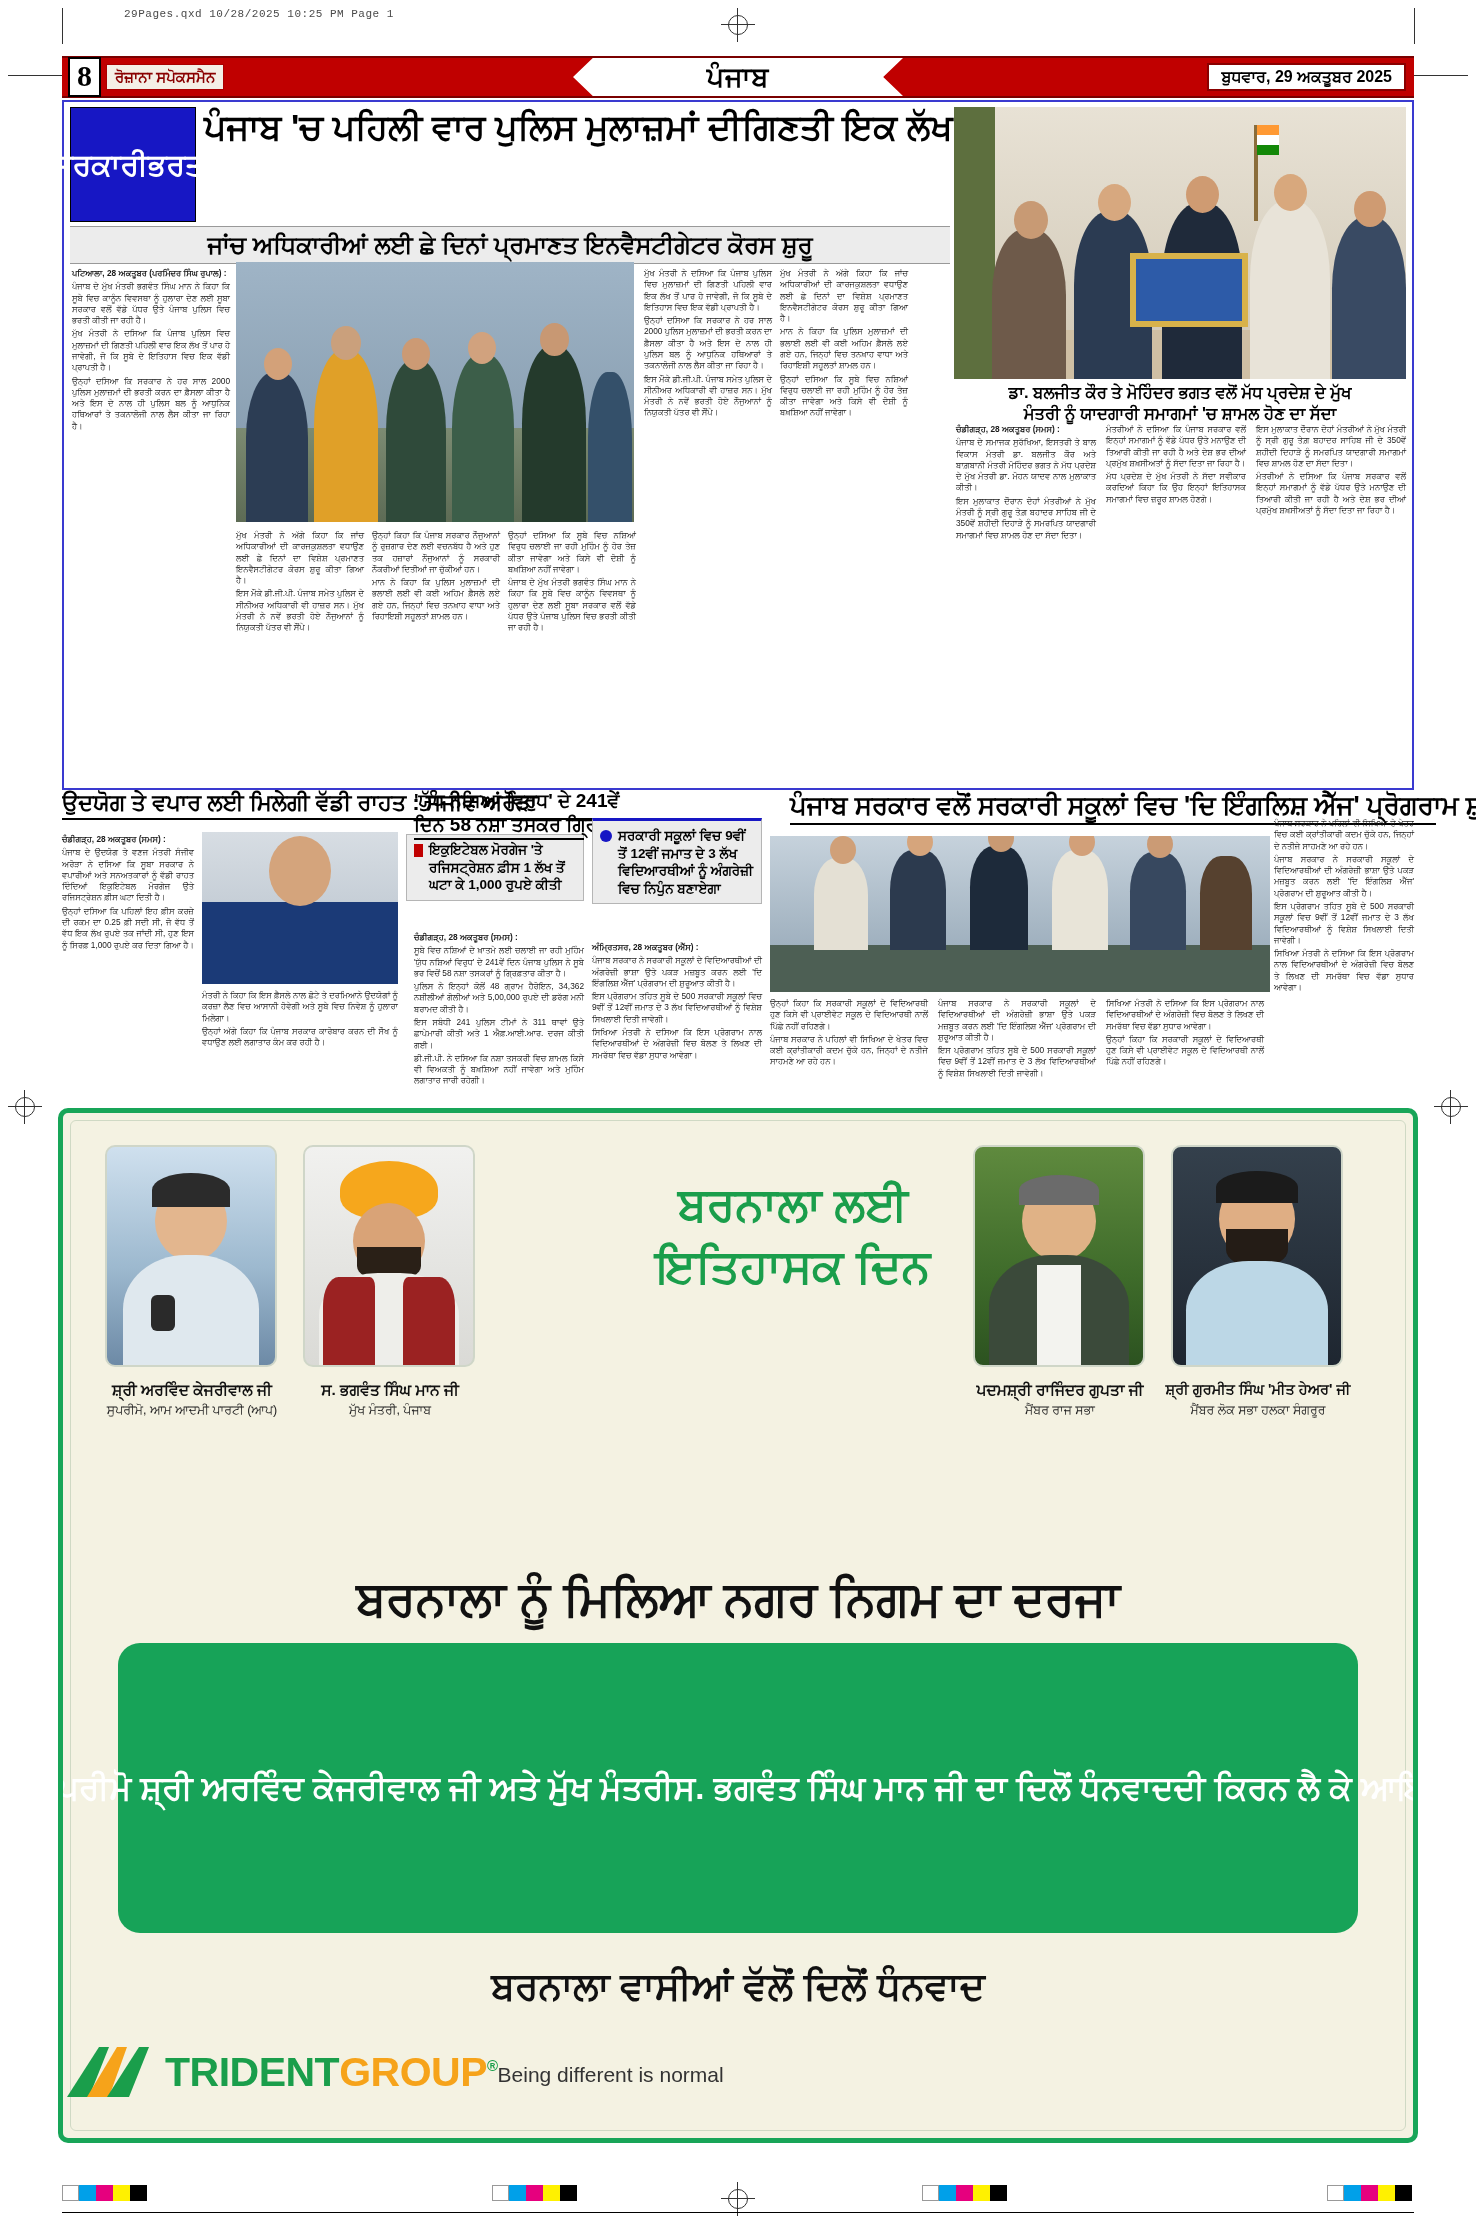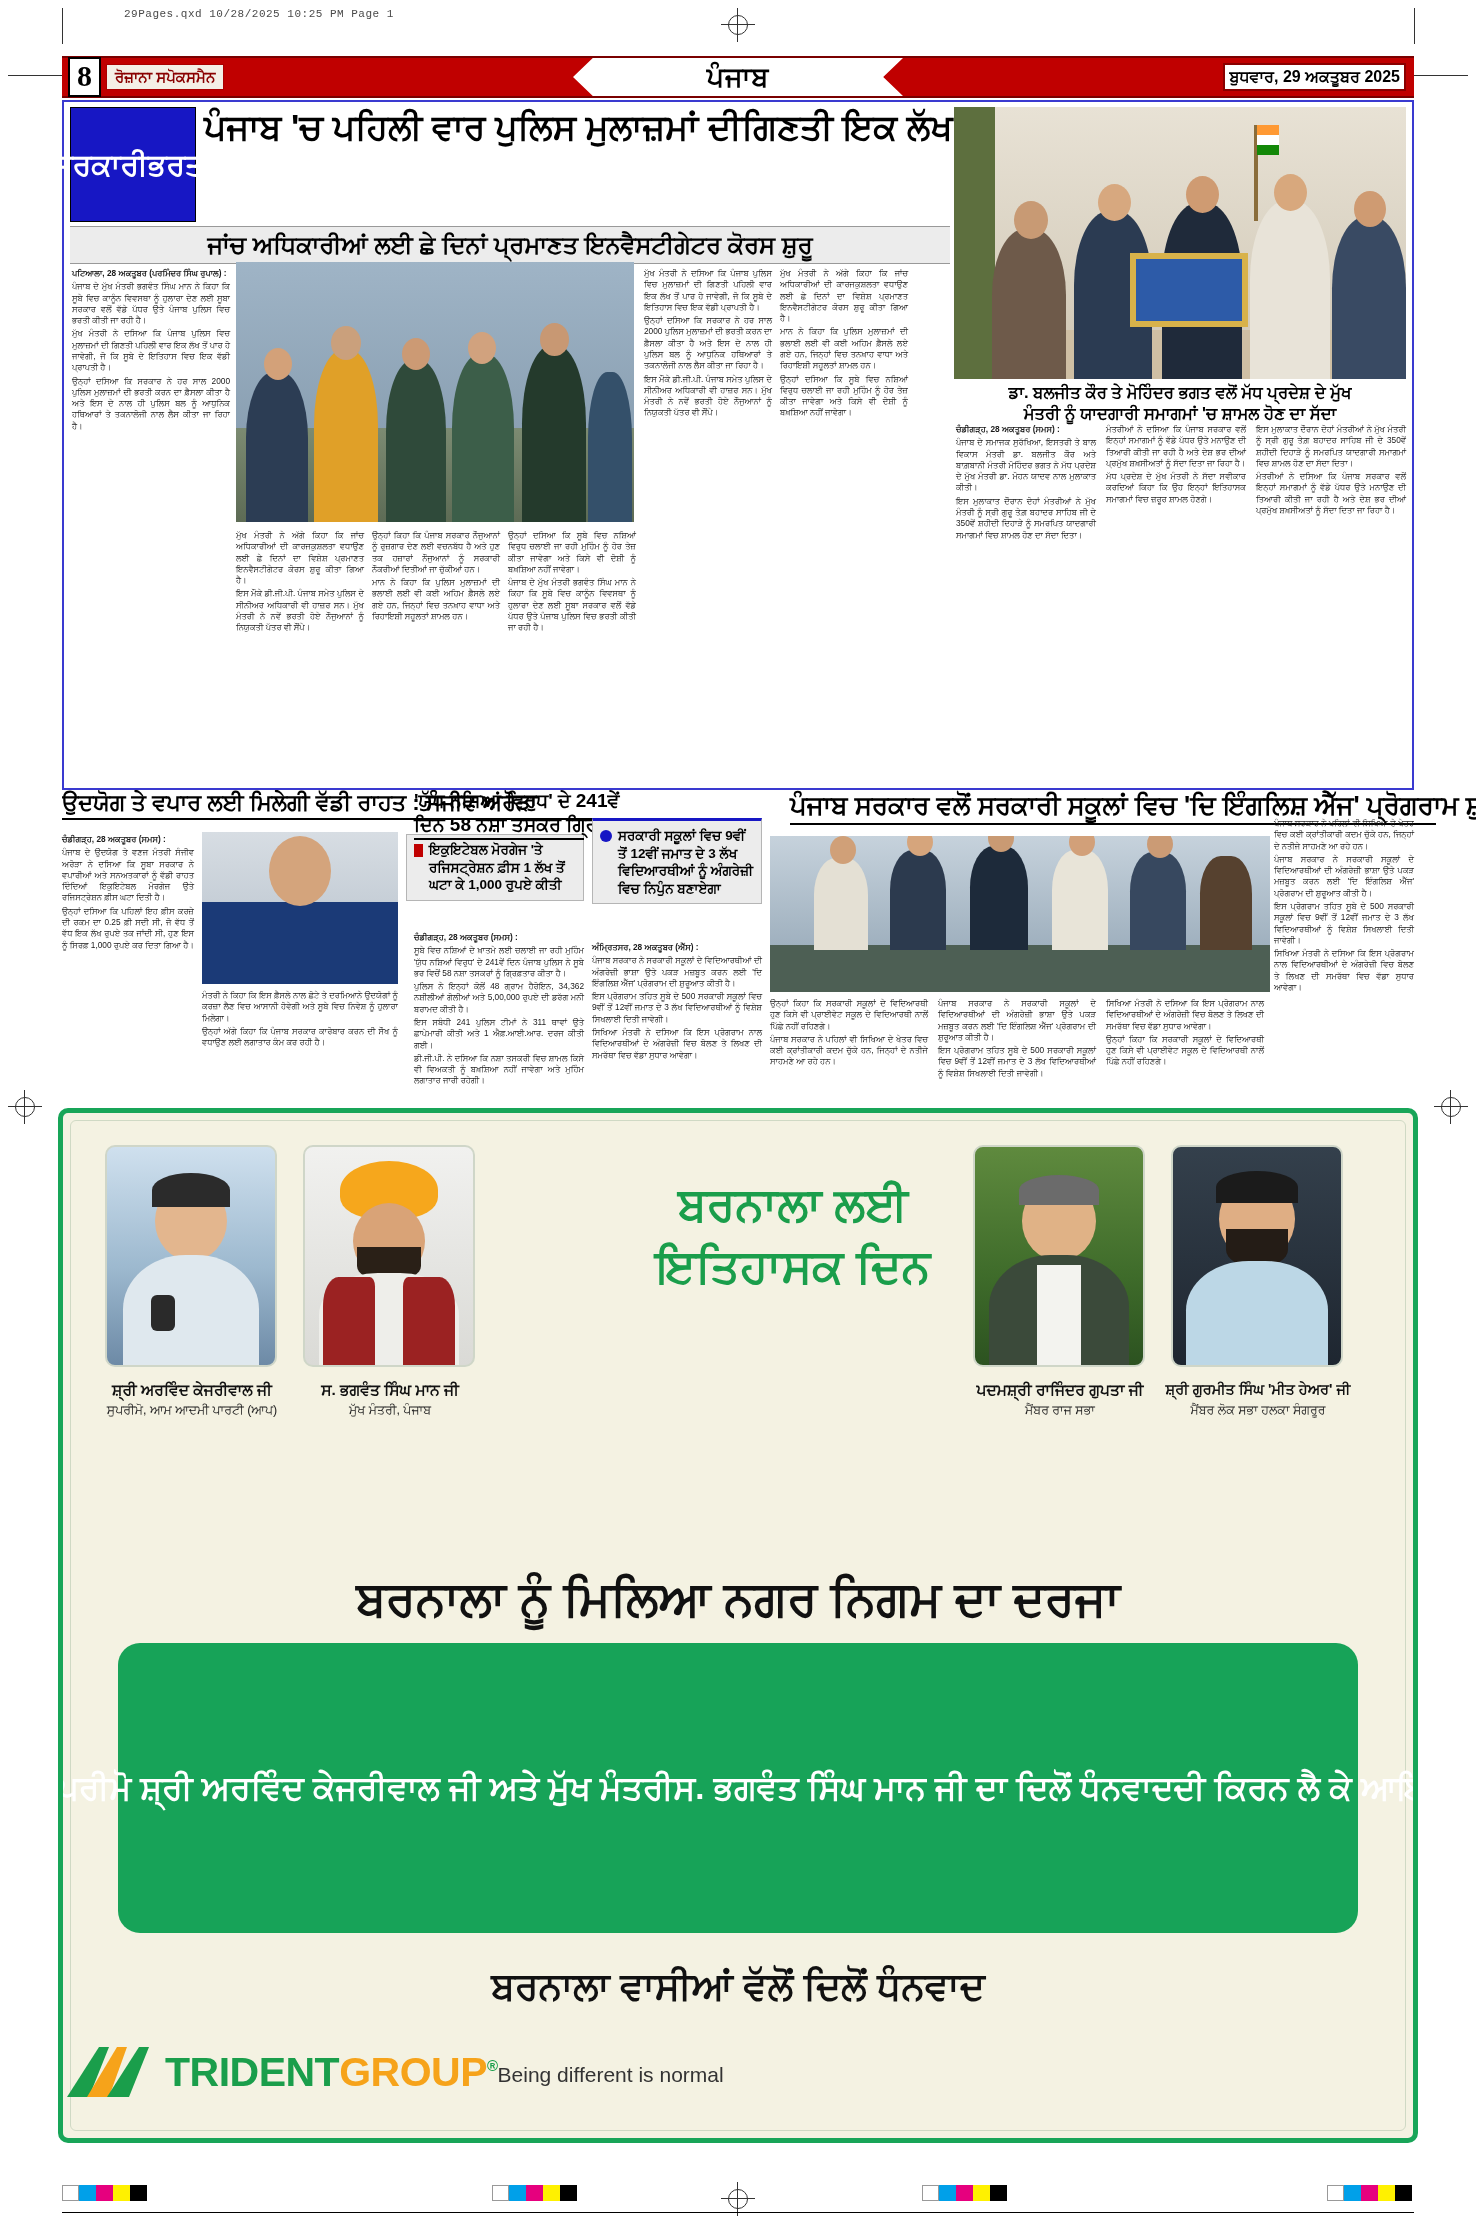--- a/index.html
+++ b/index.html
@@ -64,21 +64,21 @@
     background:#ffffff;
     display:flex; align-items:center; justify-content:center;
     clip-path:polygon(6% 0, 100% 0, 94% 50%, 100% 100%, 6% 100%, 0% 50%);
   }
   .mast-center span { font-size:27px; font-weight:bold; color:#000; letter-spacing:1px; }
   .mast-date {
     position:absolute; right:8px; top:5px;
     background:#fff; color:#000;
     border:2px solid #8a0000;
     font-size:16px; font-weight:bold;
-    padding:3px 4px; white-space:nowrap;
+    padding:3px 12px; white-space:nowrap;
   }
 
   
   .news-frame {
     position:absolute; left:62px; top:100px; width:1352px; height:690px;
     border:2px solid #3a3ad0; background:#fff;
   }
 
   
   .lead-head {

